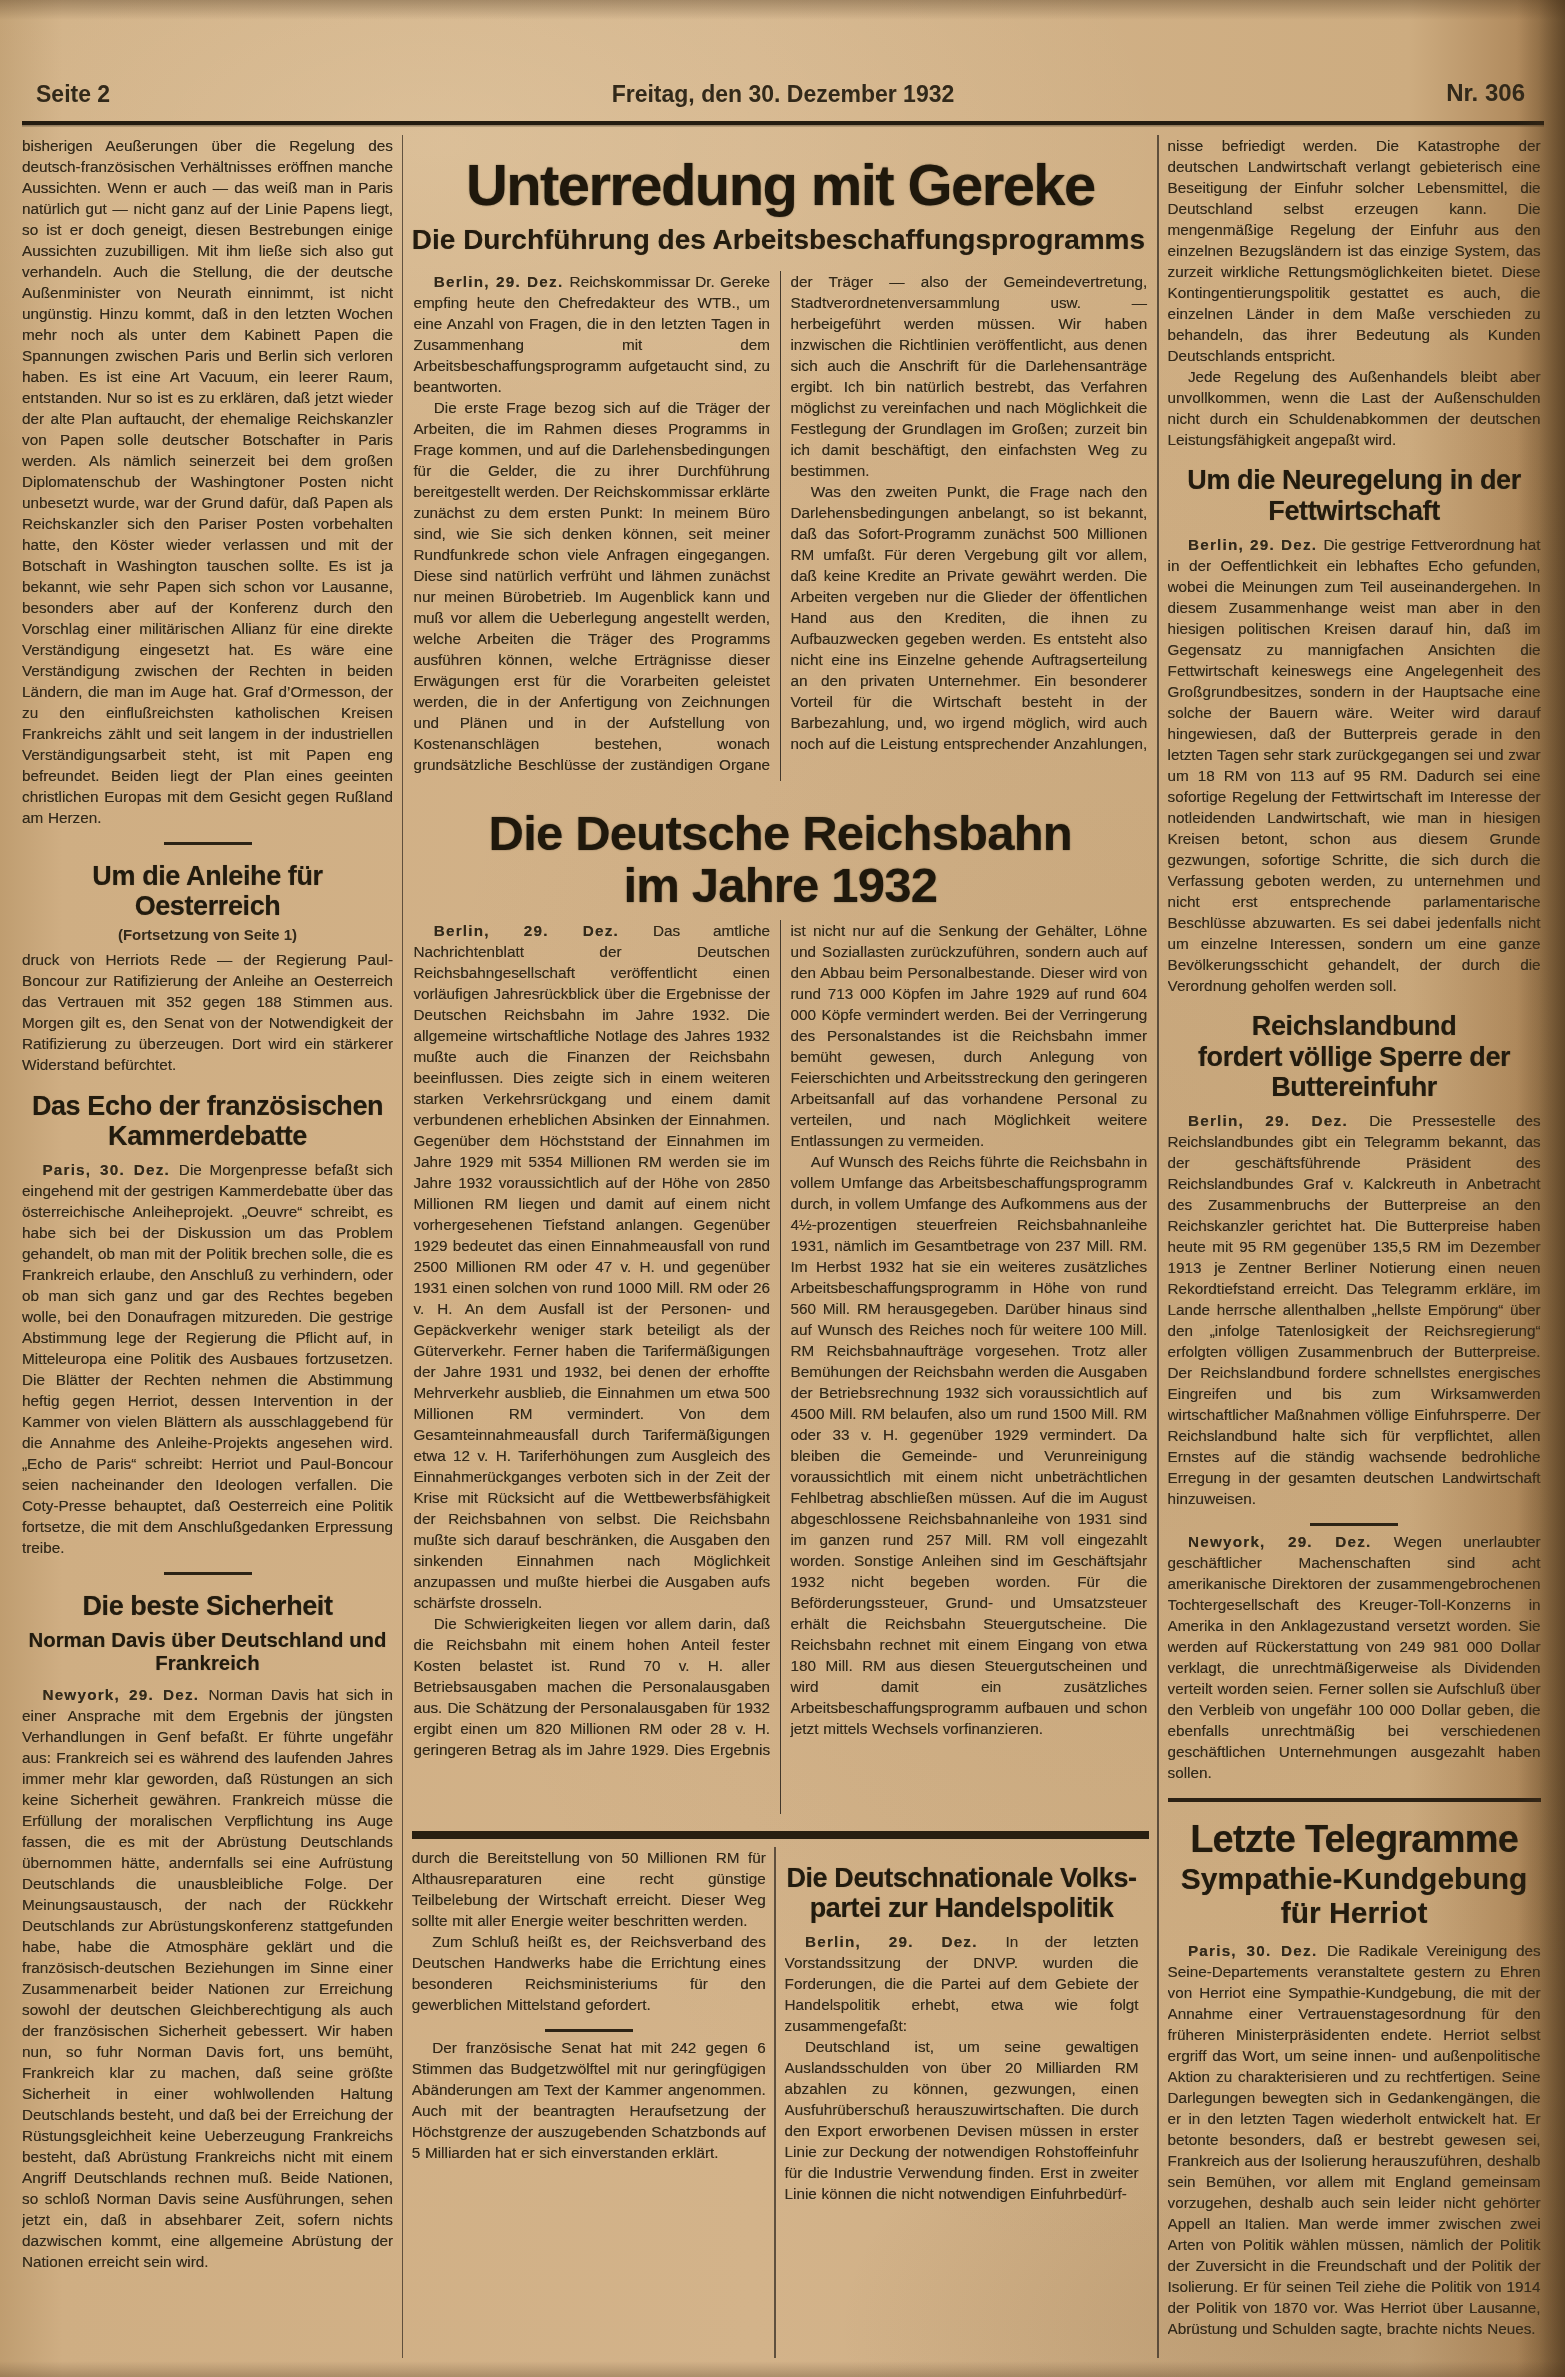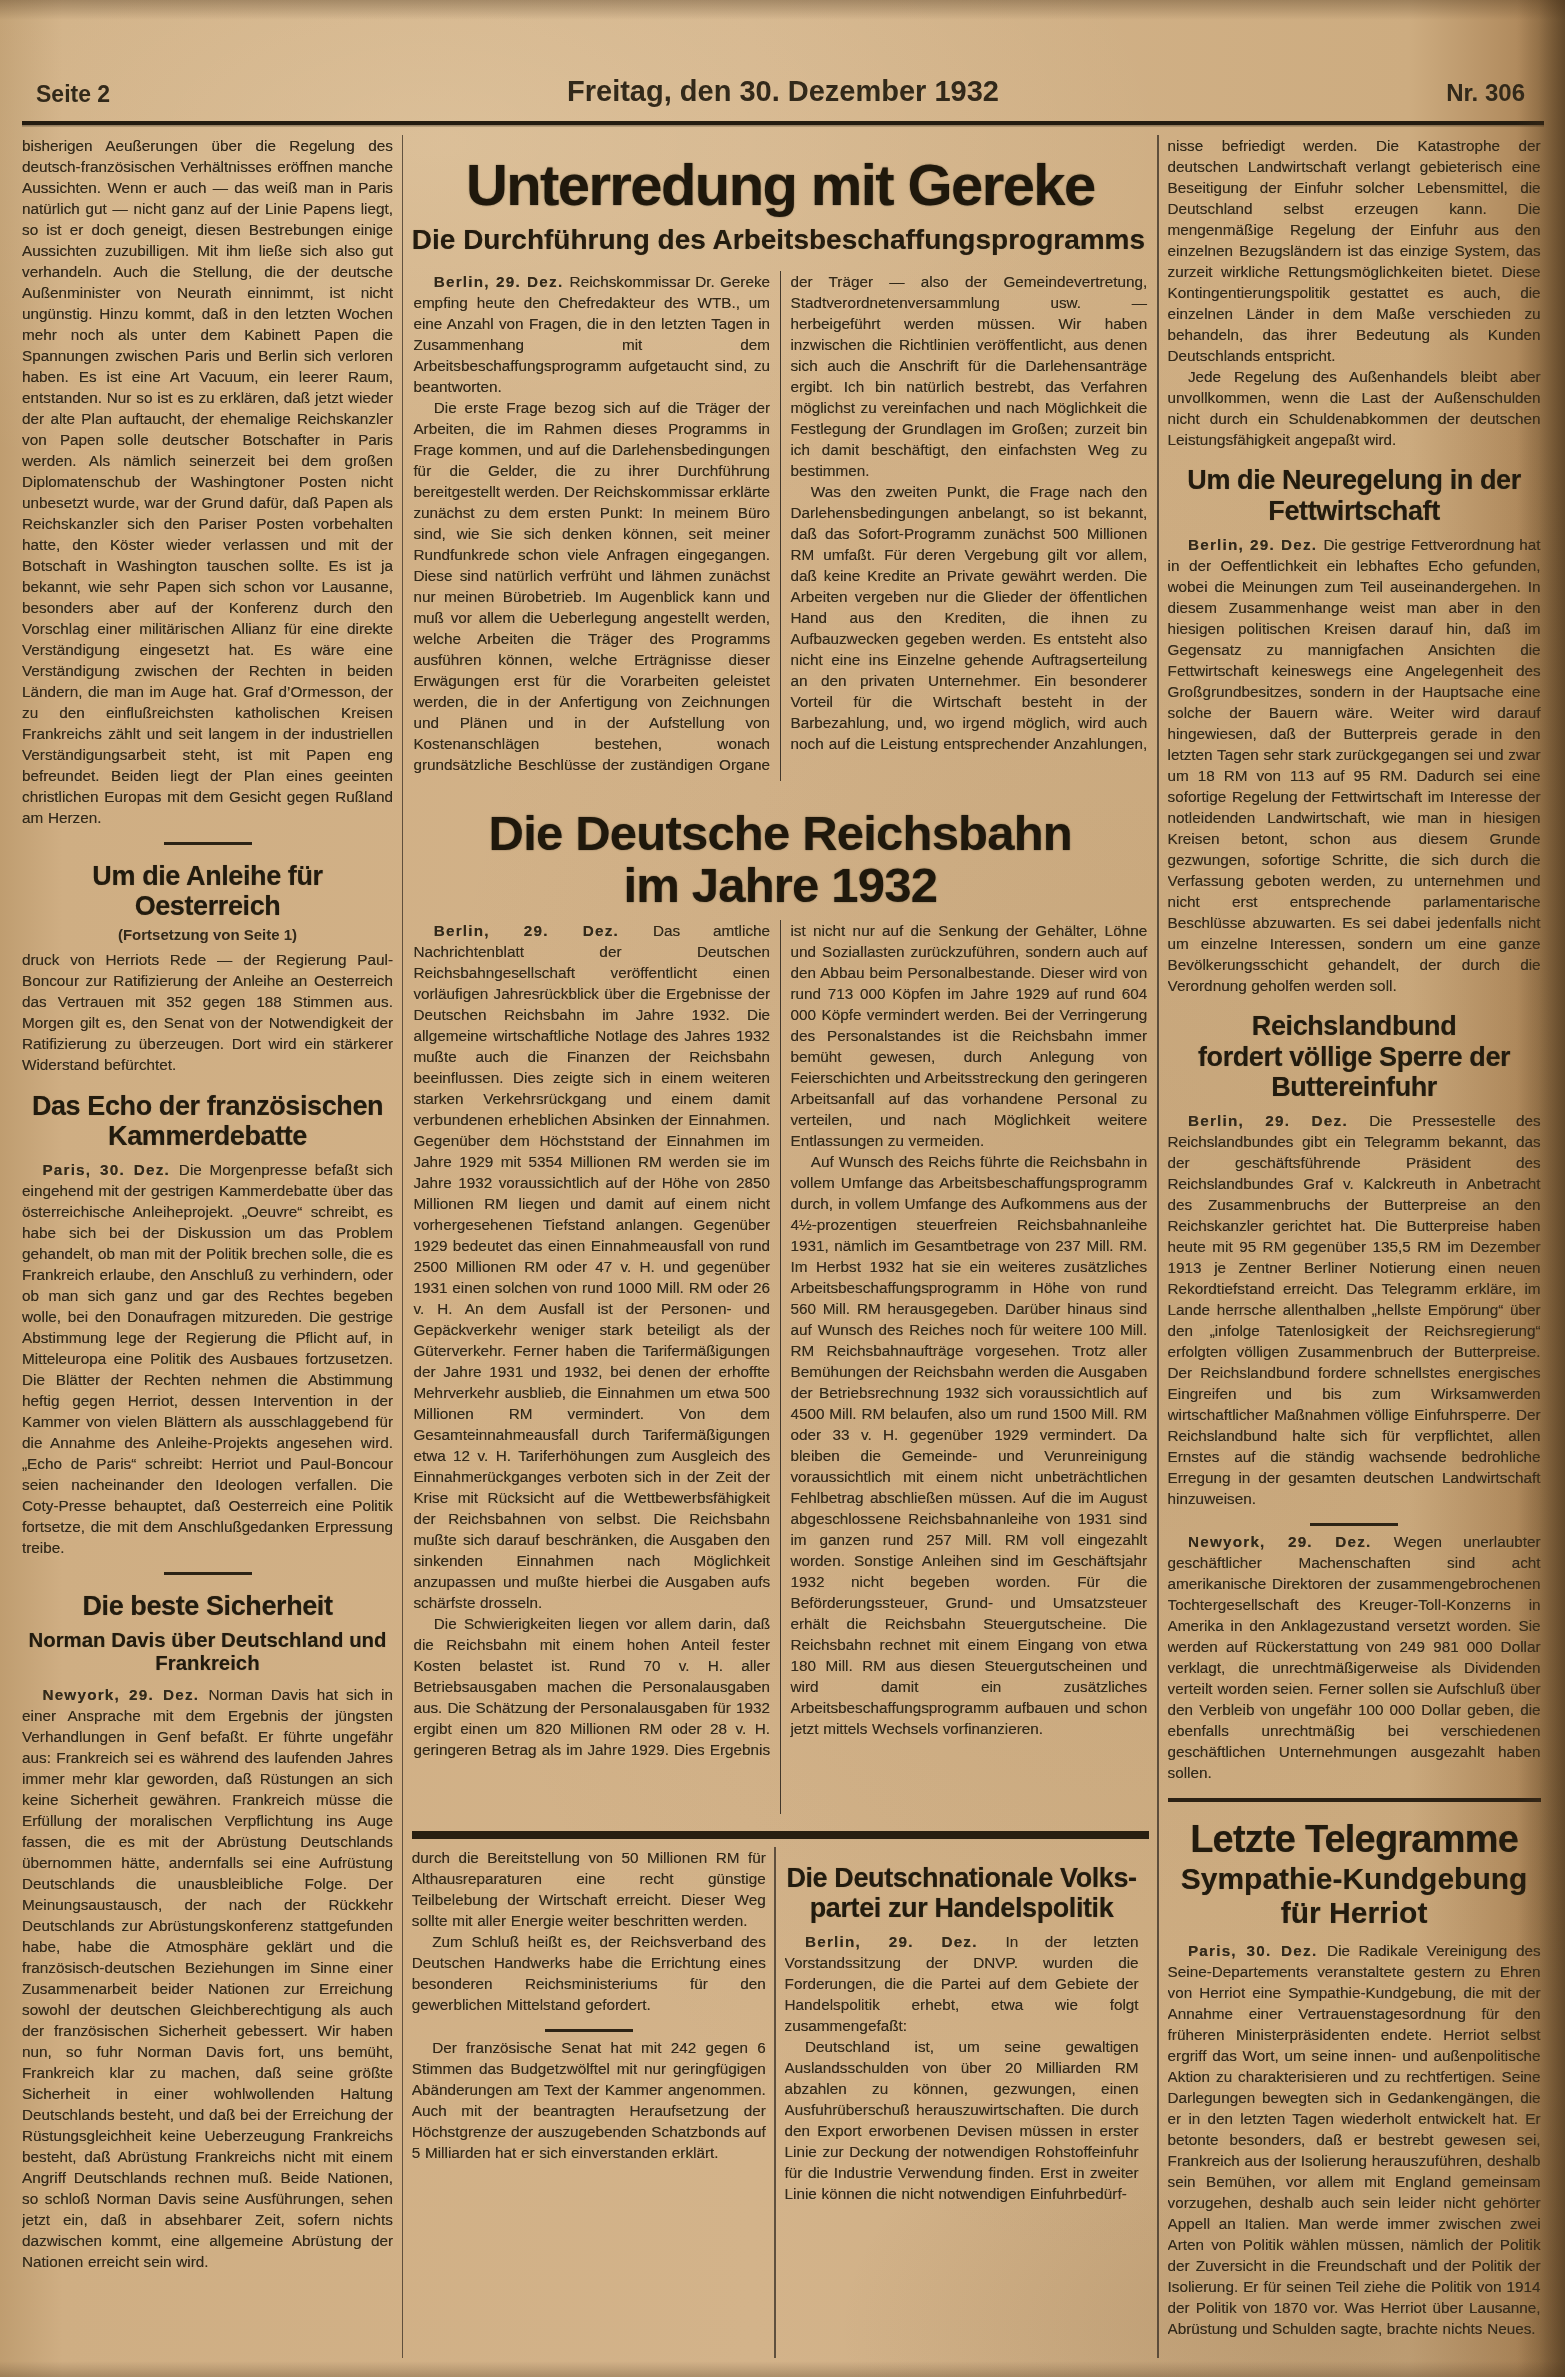--- a/index.html
+++ b/index.html
@@ -14,21 +14,21 @@
       #ccab80;}
   .edge-top{position:absolute;left:0;top:0;width:100%;height:20.4px;
     background:linear-gradient(180deg,rgba(70,48,24,.35),transparent);pointer-events:none}
   .edge-right{position:absolute;right:0;top:0;width:50px;height:100%;
     background:linear-gradient(270deg,rgba(55,36,16,.5),rgba(90,62,32,.18) 55%,transparent);pointer-events:none}
   .edge-bottom{position:absolute;left:0;bottom:0;width:100%;height:15.7px;
     background:linear-gradient(0deg,rgba(70,48,24,.28),transparent);pointer-events:none}
 
   .masthead{position:relative;padding:72px 36px 4.7px;height:116px}
   .mast-page{position:absolute;left:36px;bottom:7.8px;font-size:23px;font-weight:bold}
-  .mast-date{position:absolute;left:0;right:0;bottom:7.8px;text-align:center;font-size:29px;font-weight:bold}
+  .mast-date{position:absolute;left:0;right:0;bottom:7.8px;text-align:center;font-size:23px;font-weight:bold}
   .mast-issue{position:absolute;right:41px;bottom:9.4px;font-size:24px;font-weight:bold}
   .mast-rule{height:4.7px;background:#241c10;margin:4.7px 22px 9.4px;box-shadow:0 1.6px 0 rgba(36,28,16,.35)}
 
   .content{display:flex;align-items:stretch;padding:0 22px;height:2223px;overflow:hidden}
   .vrule{width:1.6px;background:#42372a;opacity:.8;margin:0 8.6px;flex:0 0 1.6px}
   .col{overflow:hidden}
   .col-left{width:371px;flex:0 0 371px}
   .col-right{width:373px;flex:0 0 373px}
   .col-center{width:737px;flex:0 0 737px;display:flex;flex-direction:column}
 

